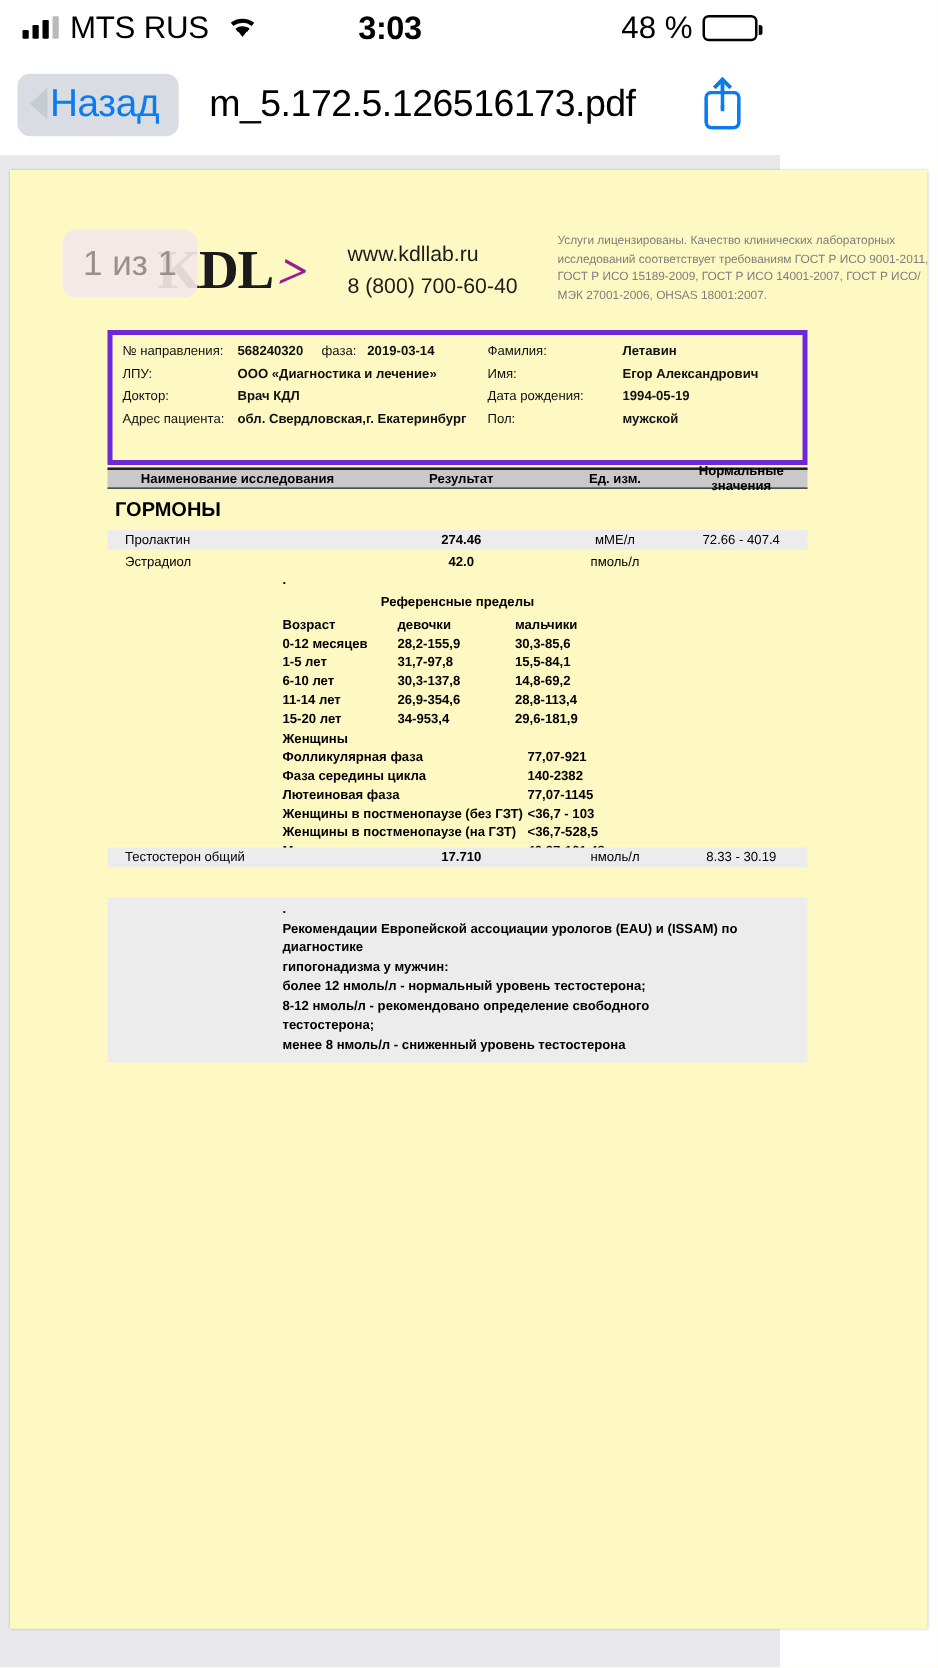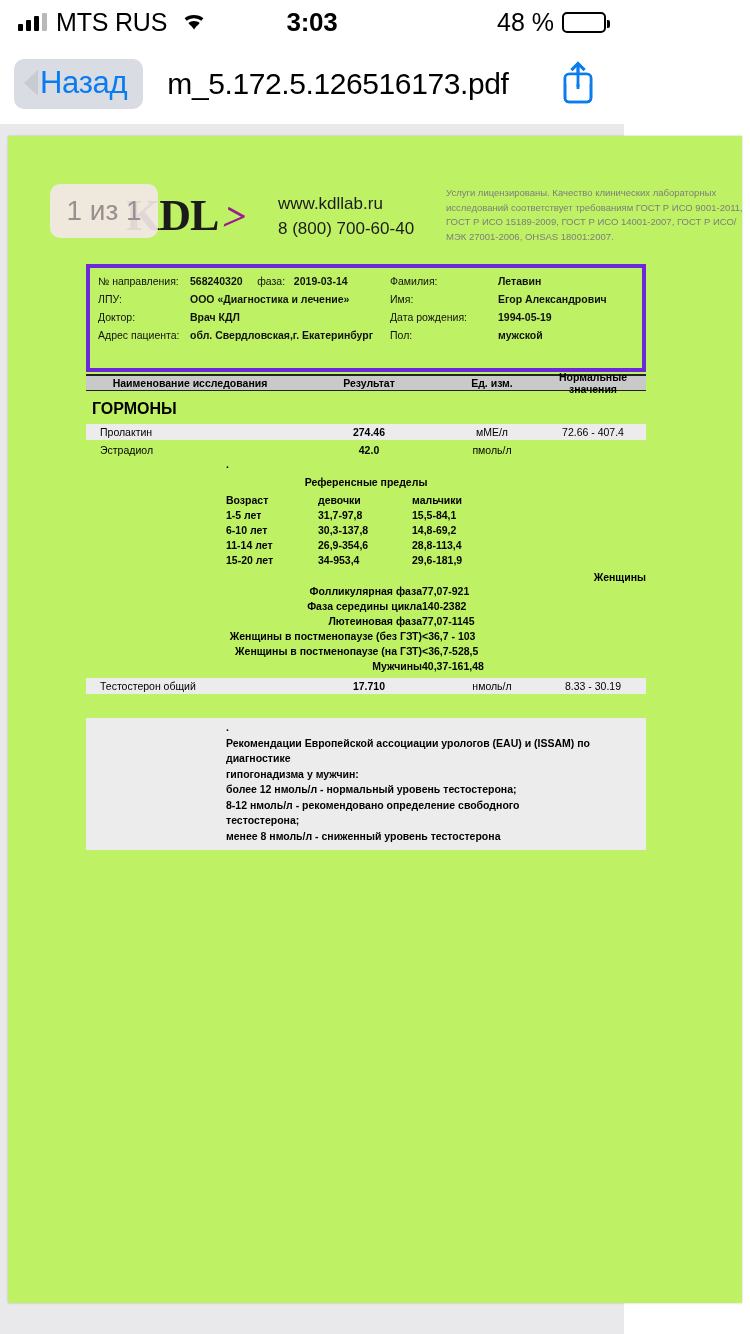--- a/index.html
+++ b/index.html
@@ -66,21 +66,21 @@
   }
   .share-btn { margin-left: auto; margin-right: 12px; cursor: pointer; }
 
   
   .page-area {
     position: absolute; top: 124px; left: 0; right: 0; bottom: 0;
     background: #e9e9eb;
   }
   .pdf-page {
     position: absolute; left: 8px; top: 12px; width: 734px; height: 1167px;
-    background: #bef264; box-shadow: 0 0 2px rgba(0,0,0,0.22);
+    background: #fef9c3; box-shadow: 0 0 2px rgba(0,0,0,0.22);
     overflow: hidden;
     padding-left: 21px;
   }
 
   
   .page-pill {
     position: absolute; left: 42px; top: 48px;
     width: 108px; height: 54px; border-radius: 10px;
     background: rgba(243,231,231,0.92);
     display: flex; align-items: center; justify-content: center;
@@ -158,21 +158,21 @@
     position: absolute; left: 78px; width: 560px;
     font-size: 10.5px; color: #000; font-weight: bold;
   }
   .refblock .dot { padding-left: 140px; font-weight: bold; }
   .ref-title { text-align: center; margin-top: 6px; }
   .ref-table { margin-top: 5px; padding-left: 140px; }
   .ref-table .r { display: flex; line-height: 1.42; }
   .ref-table .r .a { width: 92px; }
   .ref-table .r .b { width: 94px; text-align: left; }
   .ref-table .r .c { width: 100px; text-align: left; }
-  .ref-list { padding-left: 140px; line-height: 1.42; text-align: right; }
+  .ref-list { padding-left: 140px; line-height: 1.42; }
   .ref-list .r { display: flex; }
   .ref-list .r .a { width: 196px; }
   .ref-list .r .b { }
 
   .reco {
     position: absolute; left: 78px; width: 560px;
     background: #ececec; font-size: 10.5px; font-weight: bold;
     color: #000; line-height: 1.48; padding: 2px 0 6px 140px;
   }
   .reco .dotline { font-weight: bold; }
@@ -297,20 +297,25 @@
       <div class="refblock" style="top:322px">
         <div class="dot">.</div>
         <div class="ref-title">Референсные пределы</div>
         <div class="ref-table">
           <div class="r">
             <span class="a">Возраст</span>
             <span class="b">девочки</span>
             <span class="c">мальчики</span>
           </div>
           <div class="r">
+            <span class="a">0-12 месяцев</span>
+            <span class="b">28,2-155,9</span>
+            <span class="c">30,3-85,6</span>
+          </div>
+          <div class="r">
             <span class="a">1-5 лет</span>
             <span class="b">31,7-97,8</span>
             <span class="c">15,5-84,1</span>
           </div>
           <div class="r">
             <span class="a">6-10 лет</span>
             <span class="b">30,3-137,8</span>
             <span class="c">14,8-69,2</span>
           </div>
           <div class="r">

